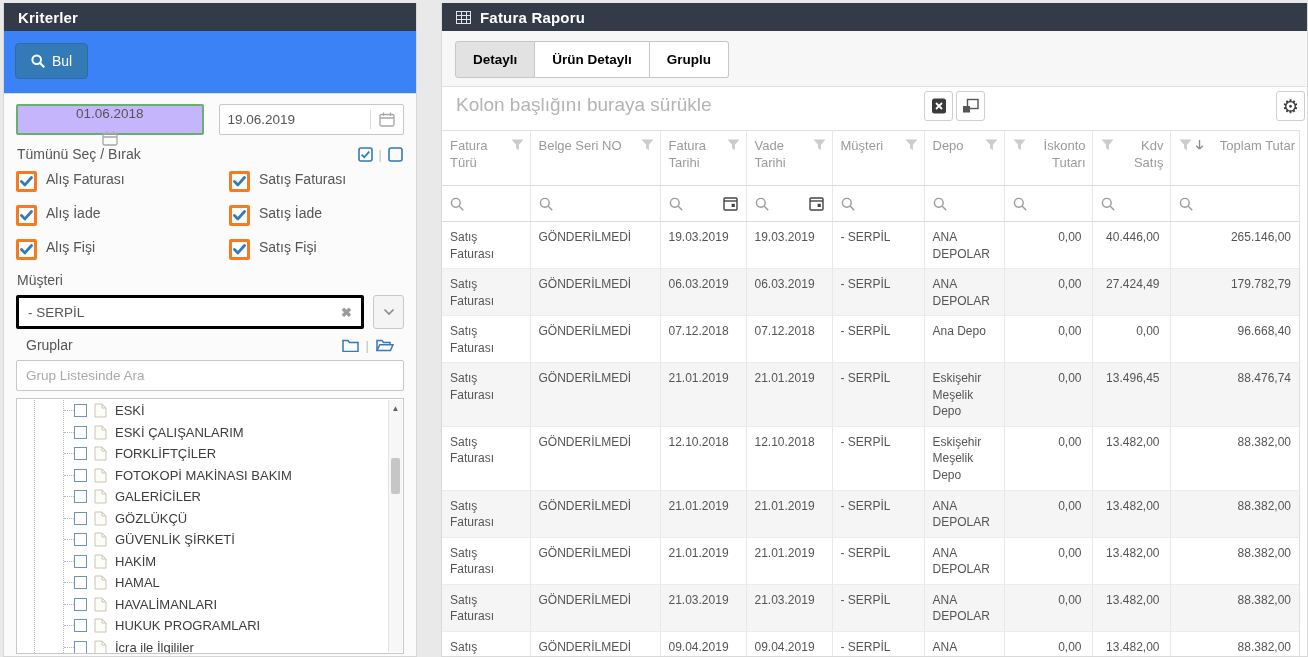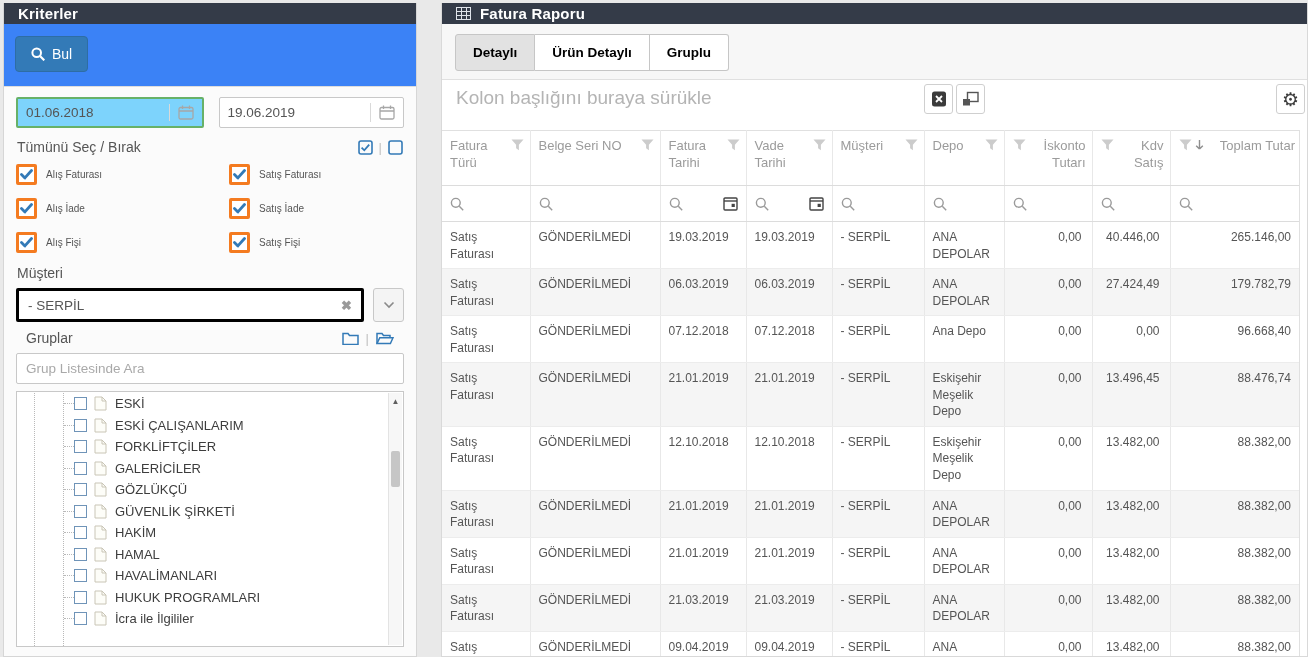--- a/index.html
+++ b/index.html
@@ -3,44 +3,44 @@
 <meta charset="utf-8">
 <style>
   * { box-sizing: border-box; margin: 0; padding: 0; }
   html,body { width:1308px; height:657px; }
   body {
     font-family: "Liberation Sans", sans-serif;
     background:#e9e9e9; position:relative; overflow:hidden; color:#555;
   }
   .panel { position:absolute; top:3px; background:#fbfbfb; border:1px solid #d6d6d6; border-top:none; }
   .panel-header {
-    height:21px; background:#343b48; color:#fff; display:flex; align-items:center;
+    height:28px; background:#343b48; color:#fff; display:flex; align-items:center;
     padding:0 14px; font-size:15px; font-weight:600; letter-spacing:.2px;
   }
   
   #left-panel { left:3px; width:414px; height:654px; }
   .bul-section { padding:12px 11px 14px; border-bottom:1px solid #ddd; background:#3b82f6; }
   .btn-primary {
     background:#337ab7; border:1px solid #2e6da4; color:#fff; font-size:14px;
     border-radius:4px; height:36px; padding:0 15px; display:inline-flex; align-items:center; gap:7px;
     cursor:pointer; font-family:inherit;
   }
   .left-body { padding:10px 12px 0; }
   .date-row { display:flex; gap:15px; margin-bottom:11px; }
   .date-field {
     flex:1; height:31px; background:#fff; border:1px solid #c8c8c8; border-radius:2px;
     display:flex; align-items:center; padding:0 8px; font-size:13.5px; color:#555;
   }
-  .date-field.focused { border:2px solid #67b168; background:#7dd3fc; }
+  .date-field.focused { border:2px solid #67b168; background:#c4b5fd;flex-direction:column; }
   .date-field .dval { flex:1; }
   .date-field .sep { width:1px; align-self:stretch; margin:5px 8px 5px 0; background:#d9d9d9; }
   .selectall-row { display:flex; align-items:center; margin:3px 1px 9px; font-size:14px; color:#555; }
   .selectall-icons { margin-left:auto; display:flex; align-items:center; gap:6px; color:#c0c0c0; font-size:13px; }
   .cb-grid { display:grid; grid-template-columns:213px 1fr; row-gap:13px; margin-bottom:12px; }
-  .cb-item { display:flex; align-items:center; gap:9px; font-size:10px; color:#555; cursor:pointer; }
+  .cb-item { display:flex; align-items:flex-start; gap:9px; font-size:14px; color:#555; cursor:pointer; }
   .cb-box {
     width:21px; height:21px; border:3px solid #f47b20; background:#fff; border-radius:2px;
     display:flex; align-items:center; justify-content:center; flex:0 0 auto;
   }
   .field-label { font-size:14px; color:#555; margin:6px 1px 7px; }
   .combo-row { display:flex; gap:9px; margin-bottom:6px; }
   .combo-input {
     flex:1; height:34px; border:3px solid #000; border-radius:2px; background:#fff;
     display:flex; align-items:center; padding:0 9px; font-size:13.5px; color:#555;
   }
@@ -304,20 +304,31 @@
           </div>
           <div class="tree-row">
             <span class="tree-stub"></span>
             <span class="tree-cb"></span>
             <span class="tree-doc">
               <svg width="13" height="15" viewBox="0 0 13 15">
                 <path d="M1 1h7l4 4v9H1z" fill="#fdfdf8" stroke="#c9c5b6" stroke-width="1"></path>
                 <path d="M8 1v4h4" fill="none" stroke="#c9c5b6" stroke-width="1"></path>
               </svg>
             </span>
+            <span class="tree-label">FOTOKOPİ MAKİNASI BAKIM</span>
+          </div>
+          <div class="tree-row">
+            <span class="tree-stub"></span>
+            <span class="tree-cb"></span>
+            <span class="tree-doc">
+              <svg width="13" height="15" viewBox="0 0 13 15">
+                <path d="M1 1h7l4 4v9H1z" fill="#fdfdf8" stroke="#c9c5b6" stroke-width="1"></path>
+                <path d="M8 1v4h4" fill="none" stroke="#c9c5b6" stroke-width="1"></path>
+              </svg>
+            </span>
             <span class="tree-label">GALERİCİLER</span>
           </div>
           <div class="tree-row">
             <span class="tree-stub"></span>
             <span class="tree-cb"></span>
             <span class="tree-doc">
               <svg width="13" height="15" viewBox="0 0 13 15">
                 <path d="M1 1h7l4 4v9H1z" fill="#fdfdf8" stroke="#c9c5b6" stroke-width="1"></path>
                 <path d="M8 1v4h4" fill="none" stroke="#c9c5b6" stroke-width="1"></path>
               </svg>

